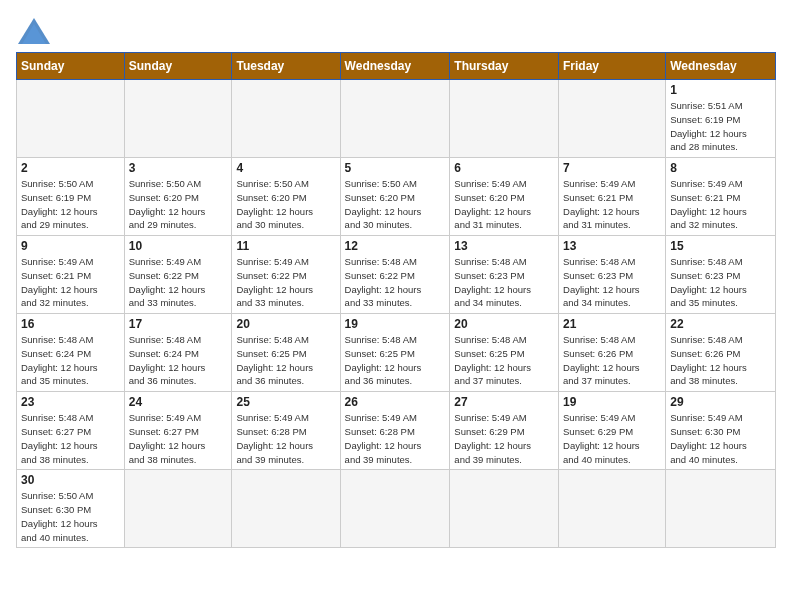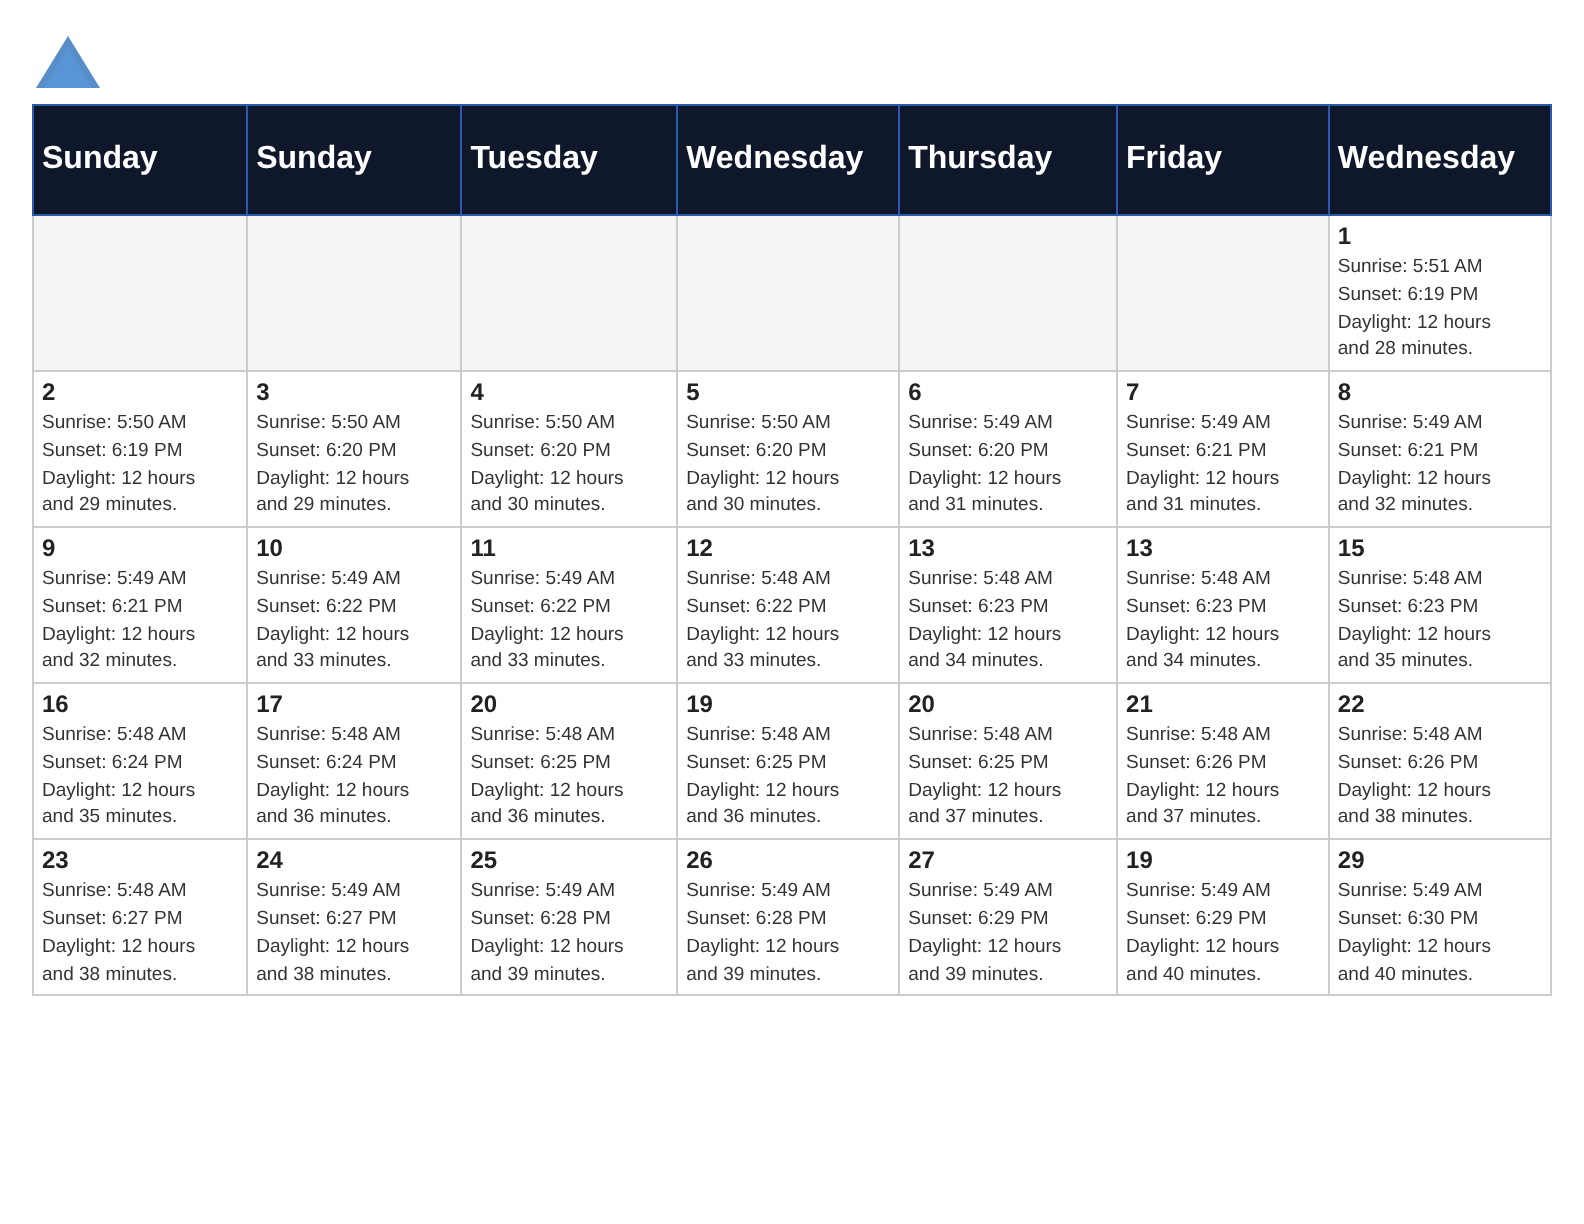--- a/index.html
+++ b/index.html
@@ -47,25 +47,25 @@
       color: #333;
       margin-top: 2px;
     }
     .calendar {
       width: 100%;
       border-collapse: collapse;
       margin-top: 6px;
       font-size: 10.5px;
     }
     .calendar thead th {
-      background: #0f172a;
+      background: #a16207;
       color: #fff;
-      padding: 18px 4px;
+      padding: 6px 4px;
       text-align: left;
-      font-size: 16px;
+      font-size: 12px;
       font-weight: bold;
       border: 1px solid #2a5aaf;
     }
     .calendar tbody td {
       border: 1px solid #ccc;
       vertical-align: top;
       padding: 3px 4px;
       width: 113px;
       min-height: 72px;
       background: #fff;
@@ -248,14 +248,26 @@
         </td>
         <td>
           <span class="day-number">19</span>
           <div class="day-info">Sunrise: 5:49 AM<br>Sunset: 6:29 PM<br>Daylight: 12 hours<br>and 40 minutes.</div>
         </td>
         <td>
           <span class="day-number">29</span>
           <div class="day-info">Sunrise: 5:49 AM<br>Sunset: 6:30 PM<br>Daylight: 12 hours<br>and 40 minutes.</div>
         </td>
       </tr>
+      <tr class="last-row">
+        <td>
+          <span class="day-number">30</span>
+          <div class="day-info">Sunrise: 5:50 AM<br>Sunset: 6:30 PM<br>Daylight: 12 hours<br>and 40 minutes.</div>
+        </td>
+        <td class="empty"></td>
+        <td class="empty"></td>
+        <td class="empty"></td>
+        <td class="empty"></td>
+        <td class="empty"></td>
+        <td class="empty"></td>
+      </tr>
     </tbody>
 </table>
 
 </body></html>

